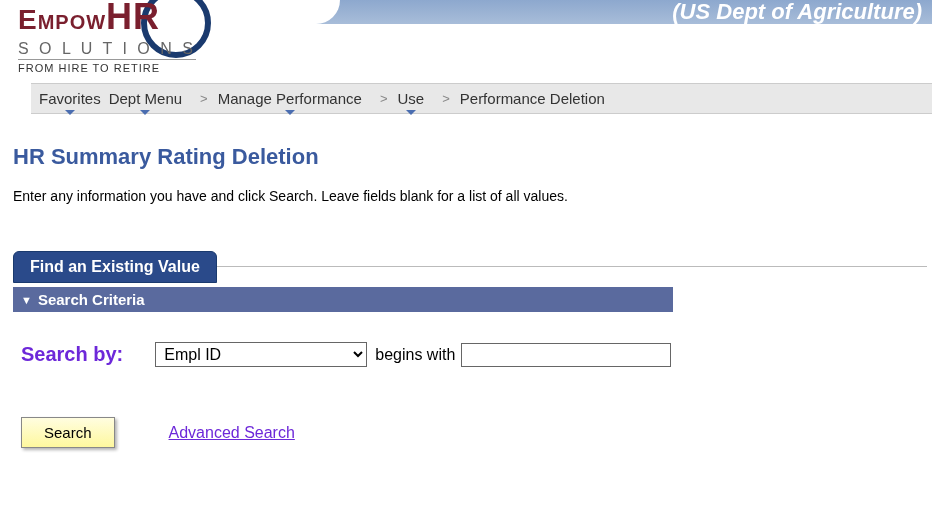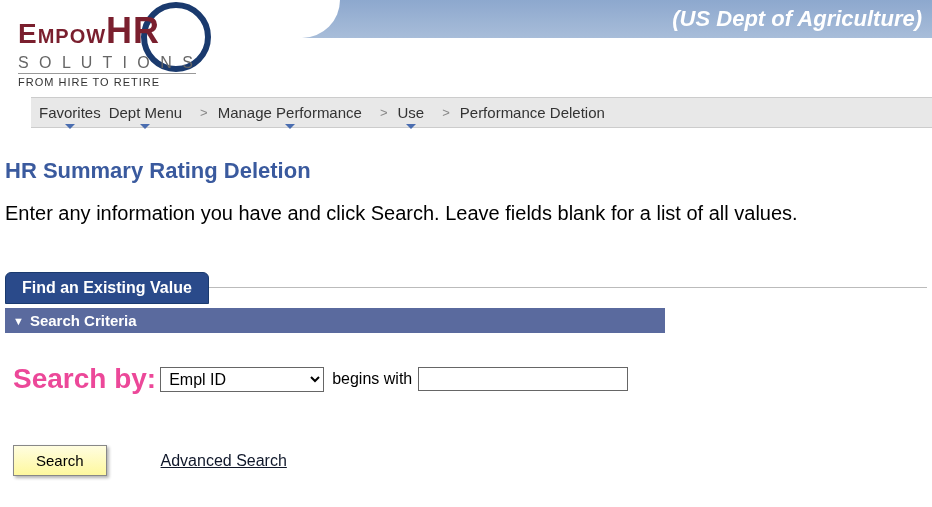--- a/index.html
+++ b/index.html
@@ -1,20 +1,20 @@
 <!DOCTYPE html>
 <html><head>
   <meta charset="utf-8">
   <style>
     * { margin: 0; padding: 0; box-sizing: border-box; }
     body { font-family: Arial, sans-serif; font-size: 14px; background: #fff; width: 932px; }
     
     .top-banner {
       background: linear-gradient(to bottom, #8da8ce 0%, #a8bdd9 100%);
-      height: 38px;
+      height: 24px;
       display: flex;
       justify-content: flex-end;
       align-items: center;
       padding-right: 10px;
       position: relative;
     }
     .top-banner::before {
       content: '';
       position: absolute;
       left: 0;
@@ -89,30 +89,30 @@
       border-right: 5px solid transparent;
       border-top: 5px solid #4a6db0;
     }
     .breadcrumb-sep {
       margin: 0 10px;
       color: #888;
       font-size: 13px;
     }
     
     .page-content {
-      padding: 30px 5px 20px 5px;
+      padding: 30px 5px 20px 13px;
     }
     .page-title {
       color: #3a5a9e;
       font-size: 22px;
       font-weight: bold;
       margin-bottom: 18px;
     }
     .page-instr {
-      font-size: 20px;
+      font-size: 14px;
       color: #000;
       margin-bottom: 30px;
     }
     
     .tab-row {
       border-bottom: 1px solid #bbb;
       margin-bottom: 20px;
     }
     .tab {
       display: inline-block;
@@ -141,29 +141,29 @@
       margin-right: 6px;
       font-size: 11px;
     }
     
     .search-row {
       padding: 30px 8px 40px 8px;
       display: flex;
       align-items: center;
     }
     .search-label {
-      color: #ec4899;
-      font-size: 28px;
-      font-weight: bold;
-      margin-right: 4px;
+      color: #6d28d9;
+      font-size: 20px;
+      font-weight: bold;
+      margin-right: 32px;
     }
     .search-select {
       font-size: 16px;
       padding: 2px 4px;
-      width: 164px;
+      width: 212px;
       border: 1px solid #666;
       background: #fff;
       margin-right: 8px;
     }
     .begins-with {
       font-size: 16px;
       margin-right: 6px;
     }
     .search-input {
       border: 1px solid #666;
@@ -181,21 +181,21 @@
     .search-btn {
       background: linear-gradient(to bottom, #fffde0, #fef89e);
       border: 1px solid #888;
       padding: 6px 22px;
       font-size: 15px;
       cursor: pointer;
       box-shadow: 2px 2px 3px rgba(0,0,0,0.3);
       margin-right: 12px;
     }
     .adv-link {
-      color: #0f172a;
+      color: #6d28d9;
       text-decoration: underline;
       font-size: 16px;
       cursor: pointer;
     }
   </style>
 </head>
 <body>
 
 <div class="top-banner">
   <span class="banner-text">(US Dept of Agriculture)</span>

